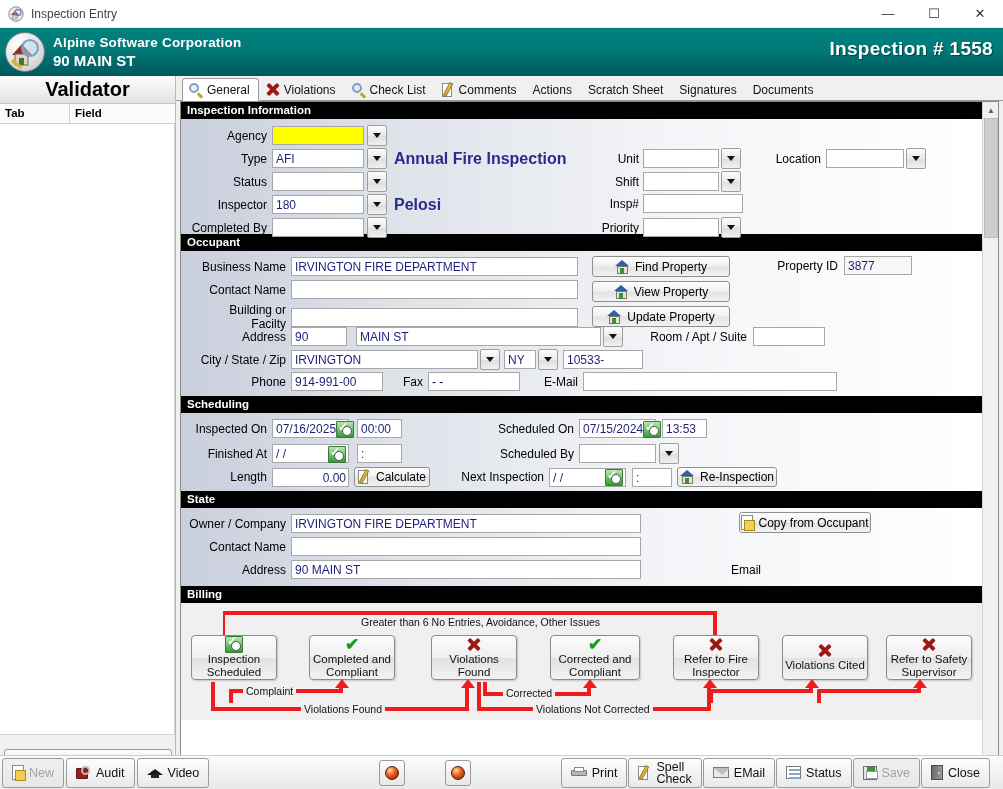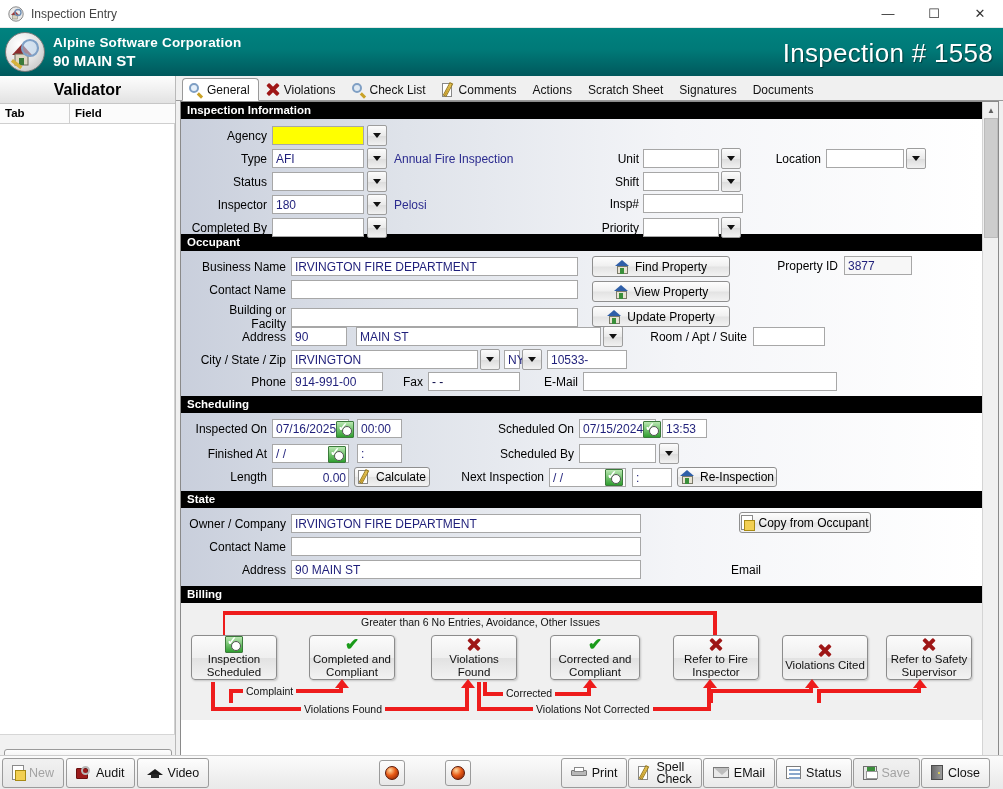--- a/index.html
+++ b/index.html
@@ -43,37 +43,37 @@
     border-radius: 50%;
     background: radial-gradient(circle at 35% 30%, #ffffff 0%, #e2e2e2 55%, #b9b9b9 100%);
     border: 1px solid #7a7a7a;
     position: relative; flex: none;
     overflow: hidden;
   }
   #banner .org { font-size: 13.5px; font-weight: bold; line-height: 17px; letter-spacing: .2px;}
   #banner .addr { font-size: 15px; font-weight: bold; line-height: 19px; }
   #banner .insp-no {
     position: absolute; right: 10px; top: 10px;
-    font-size: 26px; font-weight: normal; letter-spacing: .3px;
+    font-size: 19px; font-weight: bold; letter-spacing: .3px;
     text-shadow: 1px 1px 1px rgba(0,0,0,.45);
   }
 
   
   #main { display: flex; width: 1003px; height: 713px; }
 
   
   #validator {
     width: 176px; height: 713px;
     background: #f4f4f4;
     display: flex; flex-direction: column;
     border-right: 1px solid #b9b9b9;
   }
   #validator .vtitle {
     height: 28px; line-height: 27px; text-align: center;
-    font-size: 16px; font-weight: bold; color: #000;
+    font-size: 20px; font-weight: bold; color: #000;
     background: linear-gradient(to bottom,#fdfdfd 0%, #efefef 55%, #e2e2e2 100%);
     border-bottom: 1px solid #c6c6c6;
   }
   #validator .vhead {
     display: flex; height: 20px; font-weight: bold; font-size: 11.5px;
     background: #fbfbfb; border-bottom: 1px solid #cfcfcf;
   }
   #validator .vhead div { padding-left: 5px; line-height: 19px; }
   #validator .vhead .c1 { width: 70px; border-right: 1px solid #cfcfcf; }
   #validator .vhead .c2 { flex: 1; }
@@ -155,21 +155,21 @@
     width: 20px; height: 21px; flex: none;
     background: linear-gradient(to bottom,#fcfcfc,#eaeaea 50%,#dcdcdc 51%,#f1f1f1);
     border: 1px solid #9d9d9d; border-radius: 2px;
     display: flex; align-items: center; justify-content: center;
   }
   .drop::after {
     content: ""; width: 0; height: 0;
     border-left: 4px solid transparent; border-right: 4px solid transparent;
     border-top: 5px solid #111;
   }
-  .hint { font-size: 12px; color: #2b2b8f; }
+  .hint { font-size: 16px; color: #2b2b8f; font-weight: bold; }
 
   .row { display: flex; align-items: center; position: absolute; }
 
   .btn3d {
     background: linear-gradient(to bottom,#fdfdfd,#f0f0f0 47%,#e3e3e3 53%,#f2f2f2);
     border: 1px solid #8f8f8f; border-radius: 3px;
     display: flex; align-items: center; justify-content: center; gap: 5px;
     font-size: 12px; color: #000;
   }
 
@@ -498,21 +498,21 @@
             <div class="fld blue" style="width:245px;margin-left:9px;">MAIN ST</div>
             <div class="drop" style="margin-left:2px;"></div>
             <div class="lbl" style="width:110px;margin-left:14px;">Room / Apt / Suite</div>
             <div class="fld" style="width:72px;margin-left:6px;"></div>
           </div>
 
           <div class="row" style="left:0;top:98px;">
             <div class="lbl" style="width:105px;">City / State / Zip</div>
             <div class="fld blue" style="width:187px;margin-left:5px;">IRVINGTON</div>
             <div class="drop" style="margin-left:2px;"></div>
-            <div class="fld blue" style="width:16px;margin-left:4px;">NY</div>
+            <div class="fld blue" style="width:32px;margin-left:4px;">NY</div>
             <div class="drop" style="margin-left:2px;"></div>
             <div class="fld blue" style="width:80px;margin-left:5px;">10533-</div>
           </div>
 
           <div class="row" style="left:0;top:121px;">
             <div class="lbl" style="width:105px;">Phone</div>
             <div class="fld blue" style="width:92px;margin-left:5px;">914-991-00</div>
             <div class="lbl" style="width:30px;margin-left:10px;">Fax</div>
             <div class="fld" style="width:92px;margin-left:5px;">   -    -</div>
             <div class="lbl" style="width:46px;margin-left:12px;">E-Mail</div>

